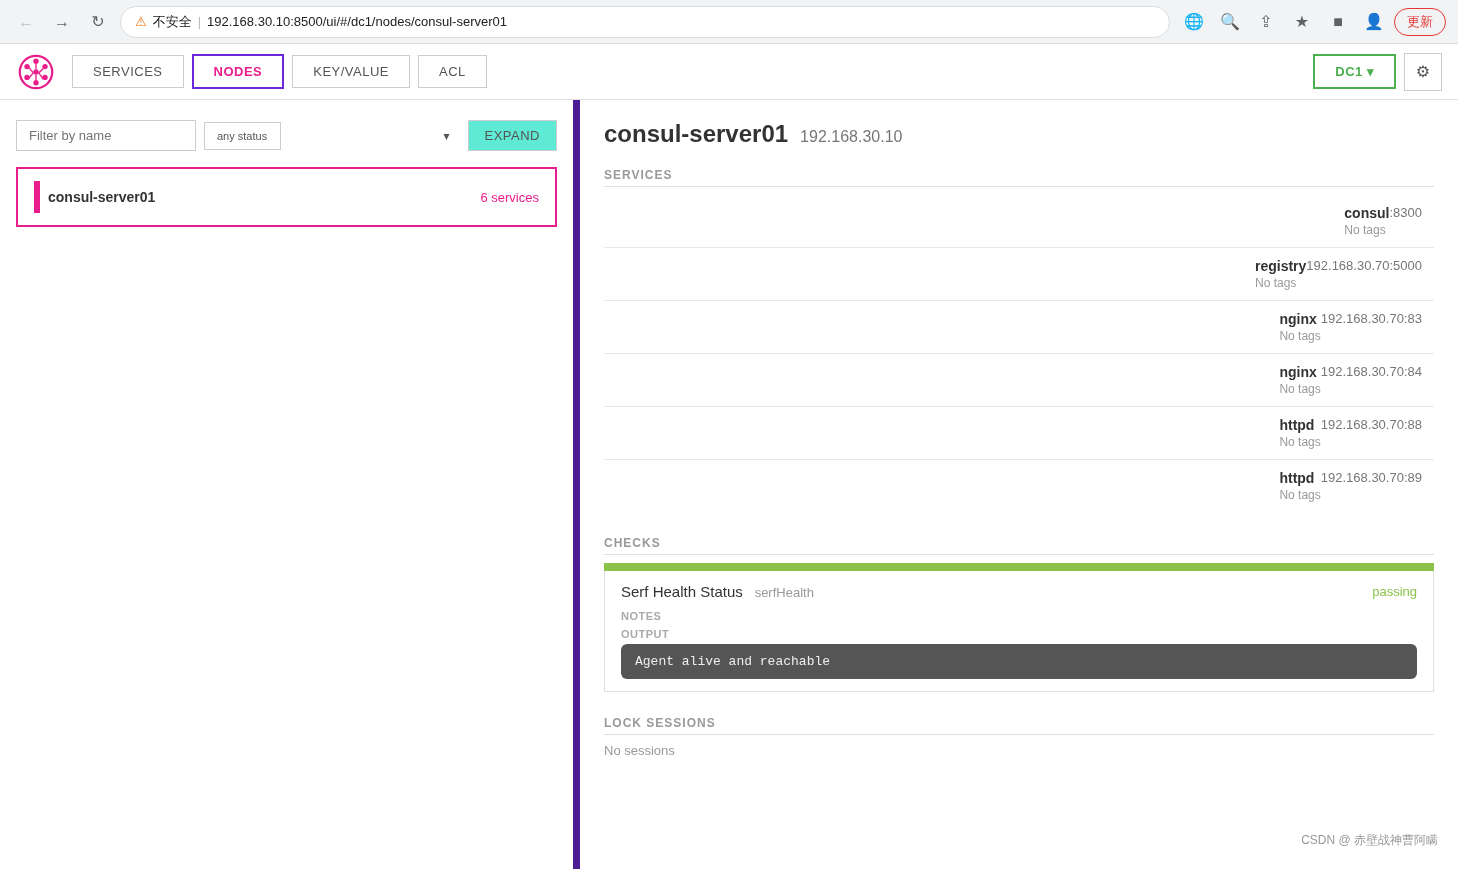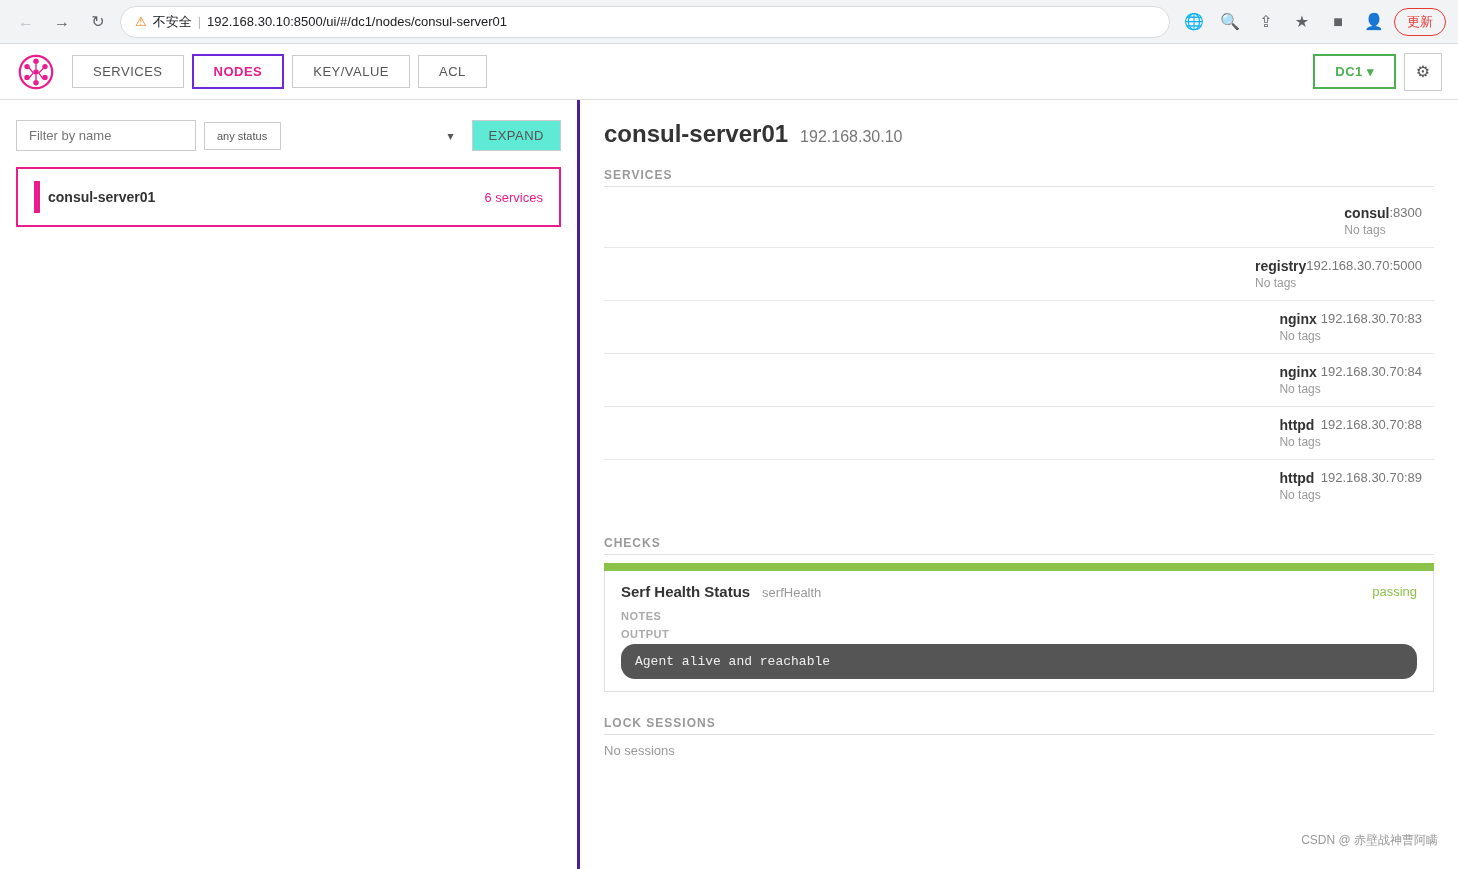--- a/index.html
+++ b/index.html
@@ -119,21 +119,21 @@
     
     .main-content {
       display: flex;
       flex: 1;
       overflow: hidden;
     }
 
     
     .left-panel {
       width: 580px;
-      border-right: 3px solid #4c1d95;
+      border-right: 7px solid #4c1d95;
       padding: 20px 16px;
       overflow-y: auto;
     }
     .filter-row {
       display: flex;
       gap: 8px;
       margin-bottom: 16px;
       align-items: center;
     }
     .filter-input {
@@ -285,21 +285,21 @@
       border-top: none;
       padding: 12px 16px;
     }
     .check-header {
       display: flex;
       align-items: center;
       justify-content: space-between;
     }
     .check-name {
       font-size: 15px;
-      font-weight: 700;
+      font-weight: 400;
       color: #333;
     }
     .check-id {
       font-size: 13px;
       color: #999;
       margin-left: 8px;
     }
     .check-status {
       font-size: 13px;
       color: #8bc34a;
@@ -323,21 +323,21 @@
       text-transform: uppercase;
       margin-top: 6px;
       margin-bottom: 4px;
     }
     .output-box {
       background: #555;
       color: #eee;
       padding: 10px 14px;
       font-family: 'Courier New', monospace;
       font-size: 13px;
-      border-radius: 14px;
+      border-radius: 6px;
     }
 
     .lock-sessions-section { margin-top: 20px; }
     .no-sessions {
       font-size: 13px;
       color: #999;
     }
 
     
     .right-panel::-webkit-scrollbar { width: 12px; }

